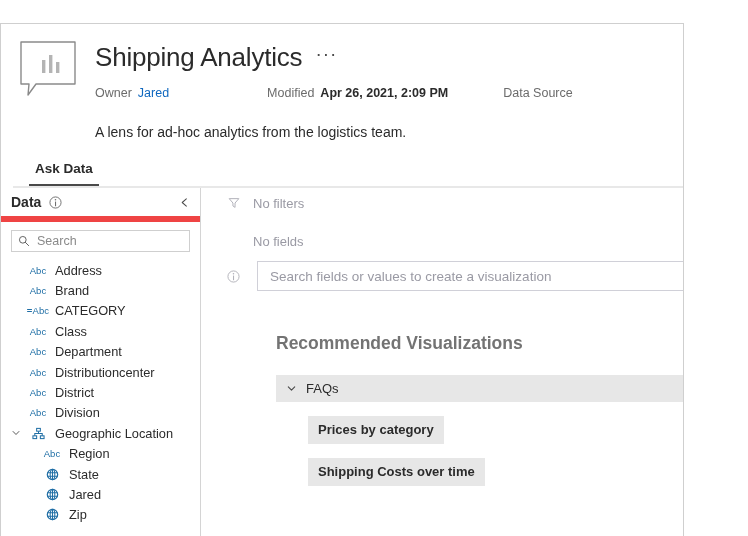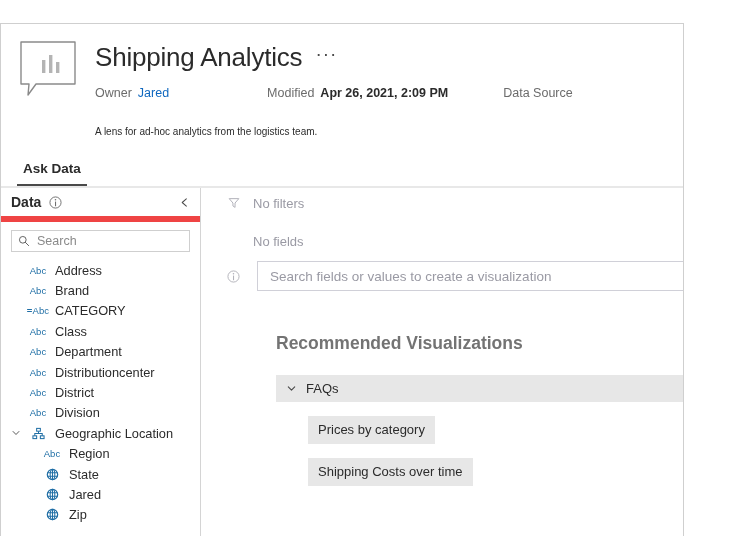--- a/index.html
+++ b/index.html
@@ -38,26 +38,26 @@
     margin-top: 13px; font-size: 12.5px; line-height: 16px;
   }
   .meta-group { display: flex; align-items: baseline; }
   .meta-label { color: #6b6b6b; font-weight: 400; }
   .meta-value { color: #2b2b2b; font-weight: 700; margin-left: 6px; }
   .meta-link { color: #1068bf; font-weight: 400; margin-left: 6px; cursor: pointer; }
   .gap-owner { width: 98px; }
   .gap-modified { width: 55px; }
   .description {
     margin: 22px 0 0 94px;
-    font-size: 10px; color: #2b2b2b; line-height: 18px;
+    font-size: 14px; color: #2b2b2b; line-height: 18px;
   }
 
   
   .tabs {
-    position: absolute; left: 0; right: 0; bottom: 0;
+    position: absolute; left: 12px; right: 0; bottom: 0;
     height: 31px;
     border-bottom: 2px solid #e8e8e8;
     padding-left: 16px;
   }
   .tab {
     display: inline-block;
     font-size: 13.5px; font-weight: 700; color: #2b2b2b;
     padding: 4px 6px 8px 6px;
     cursor: pointer; position: relative;
   }
@@ -145,21 +145,21 @@
   }
   .faq-row {
     margin-top: 21px; margin-left: 75px;
     background: #e7e7e7; height: 27px;
     display: flex; align-items: center;
     cursor: pointer;
     text-align: center;
   }
   .faq-chev { width: 30px; flex: 0 0 30px; display: flex; align-items: center; justify-content: center; }
   .faq-label { font-size: 13px; color: #2b2b2b; }
-  .chips { margin-left: 107px; }
+  .chips { margin-left: 107px; font-weight: bold; }
   .chip {
     display: inline-block; background: #e7e7e7;
     font-size: 13px; color: #2b2b2b;
     padding: 6px 10px 7px 10px; margin-top: 14px;
     cursor: pointer;
   }
   .chip-wrap { display: block; }
 </style>
 </head>
 <body>

